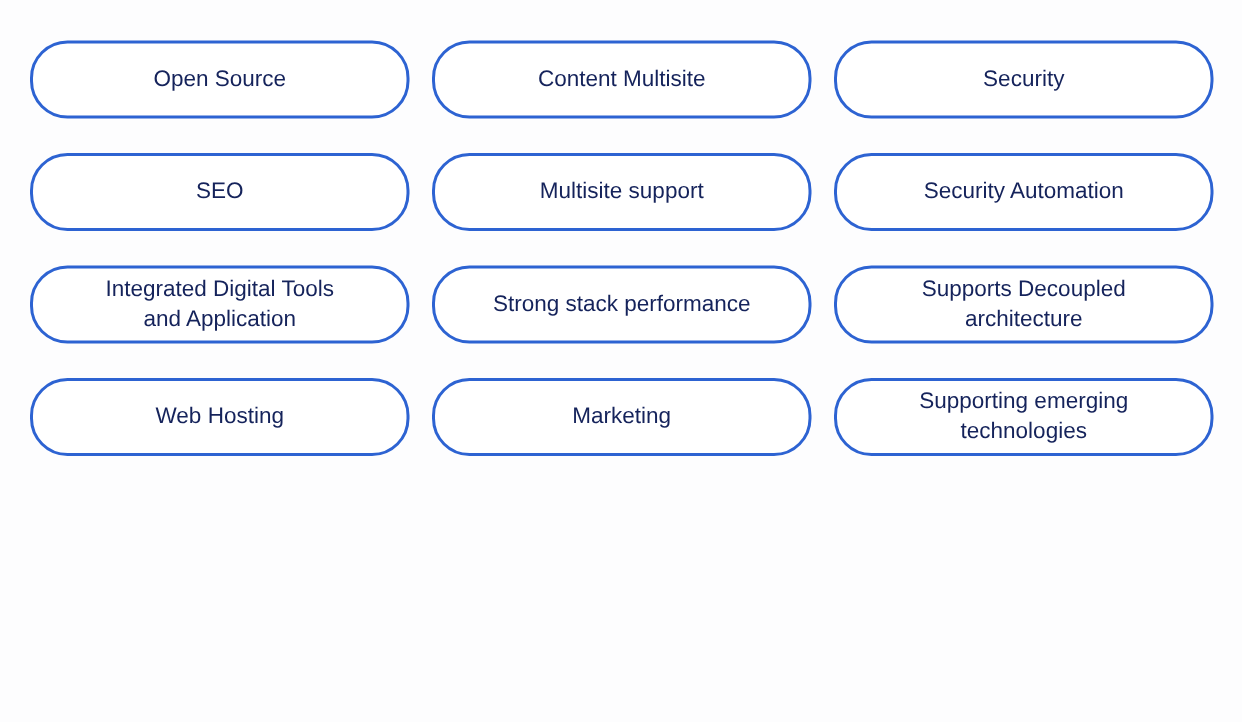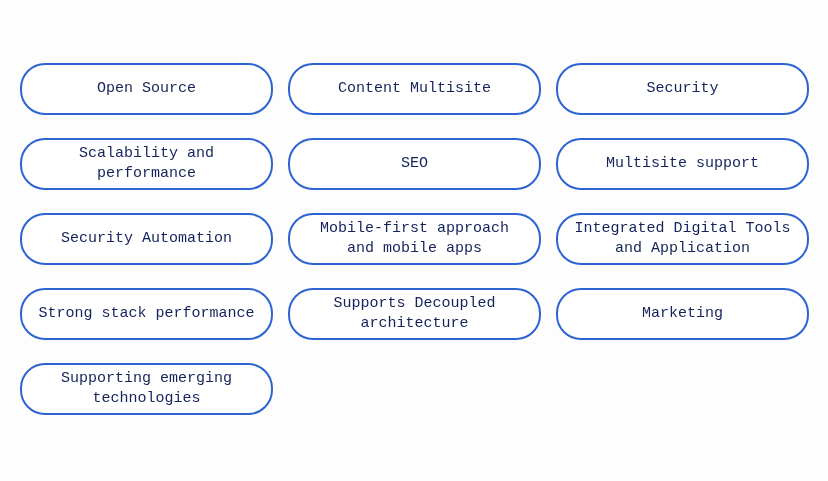--- a/index.html
+++ b/index.html
@@ -28,50 +28,47 @@
     box-sizing: border-box;
     width: 253px;
     height: 52px;
     background: #ffffff;
     border: 2px solid #2d63d2;
     border-radius: 25px;
     display: flex;
     align-items: center;
     justify-content: center;
     text-align: center;
-    font-family: Liberation Mono, monospace;
+    font-family: Liberation Sans, sans-serif;
     font-size: 15px;
     line-height: 20px;
     font-weight: 500;
     color: #15235b;
     white-space: pre-line;
     padding: 0 14px;
     cursor: pointer;
-    margin-top: 36px;
   }
 </style>
 </head>
 <body>
 
 <main class="features-grid">
   <button class="pill">Open Source</button>
   <button class="pill">Content Multisite</button>
   <button class="pill">Security</button>
 
-  <button class="pill">Scalability and performance</button>
 
   <button class="pill">SEO</button>
   <button class="pill">Multisite support</button>
 
   <button class="pill">Security Automation</button>
-  <button class="pill">Mobile-first approach
-and mobile apps</button>
   <button class="pill">Integrated Digital Tools
 and Application</button>
 
   <button class="pill">Strong stack performance</button>
   <button class="pill">Supports Decoupled
 architecture</button>
+  <button class="pill">Web Hosting</button>
 
   <button class="pill">Marketing</button>
   <button class="pill">Supporting emerging
 technologies</button>
 </main>
 
 </body></html>

